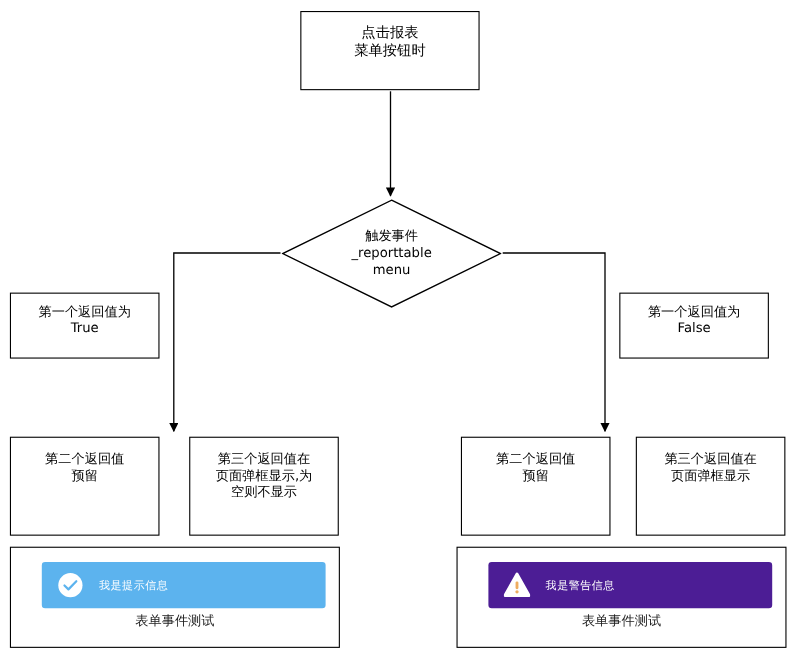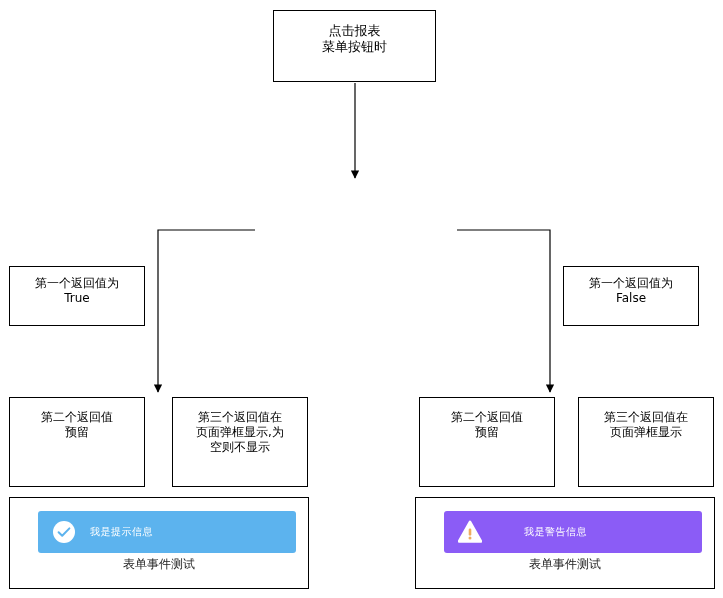--- a/index.html
+++ b/index.html
@@ -178,20 +178,28 @@
     <path d="M 255 230 L 158 230 L 158 392" fill="none" stroke="#000000" stroke-width="1.2" marker-end="url(#arrowhead)"></path>
 
     <path d="M 457 230 L 550 230 L 550 392" fill="none" stroke="#000000" stroke-width="1.2" marker-end="url(#arrowhead)"></path>
   </svg>
 
   <div class="node n-start">
     <span class="txt">点击报表
 菜单按钮时</span>
   </div>
 
+  <div class="diamond-wrap">
+    <svg width="200" height="99" viewBox="0 0 200 99">
+      <polygon points="100,1 199,49.5 100,98 1,49.5" fill="#ffffff" stroke="#000000" stroke-width="1.2"></polygon>
+    </svg>
+    <div class="diamond-label">触发事件
+_reporttable
+menu</div>
+  </div>
 
   <div class="node n-true">
     <span class="txt">第一个返回值为
 True</span>
   </div>
 
   <div class="node n-false">
     <span class="txt">第一个返回值为
 False</span>
   </div>
@@ -222,21 +230,21 @@
       <svg class="icon" viewBox="0 0 24 24">
         <circle cx="12" cy="12" r="11" fill="#ffffff"></circle>
         <path d="M 6.6 12.3 L 10.2 15.8 L 17.4 8.4" fill="none" stroke="#5cb3ee" stroke-width="2" stroke-linecap="round" stroke-linejoin="round"></path>
       </svg>
       <span class="alert-text">我是提示信息</span>
     </div>
     <div class="panel-title">表单事件测试</div>
   </div>
 
   <div class="panel panel-right">
-    <div class="alert" style="background:#8b5cf6;gap:28px;">
+    <div class="alert" style="background:#4c1d95;">
       <svg class="icon" viewBox="0 0 24 24">
         <path d="M 12 1.8 L 23 21.4 L 1 21.4 Z" fill="#ffffff" stroke="#ffffff" stroke-width="2.6" stroke-linejoin="round"></path>
         <rect x="10.7" y="8.6" width="2.6" height="7" rx="1.2" fill="#eead5f"></rect>
         <circle cx="12" cy="18" r="1.5" fill="#eead5f"></circle>
       </svg>
       <span class="alert-text">我是警告信息</span>
     </div>
     <div class="panel-title">表单事件测试</div>
   </div>
 

